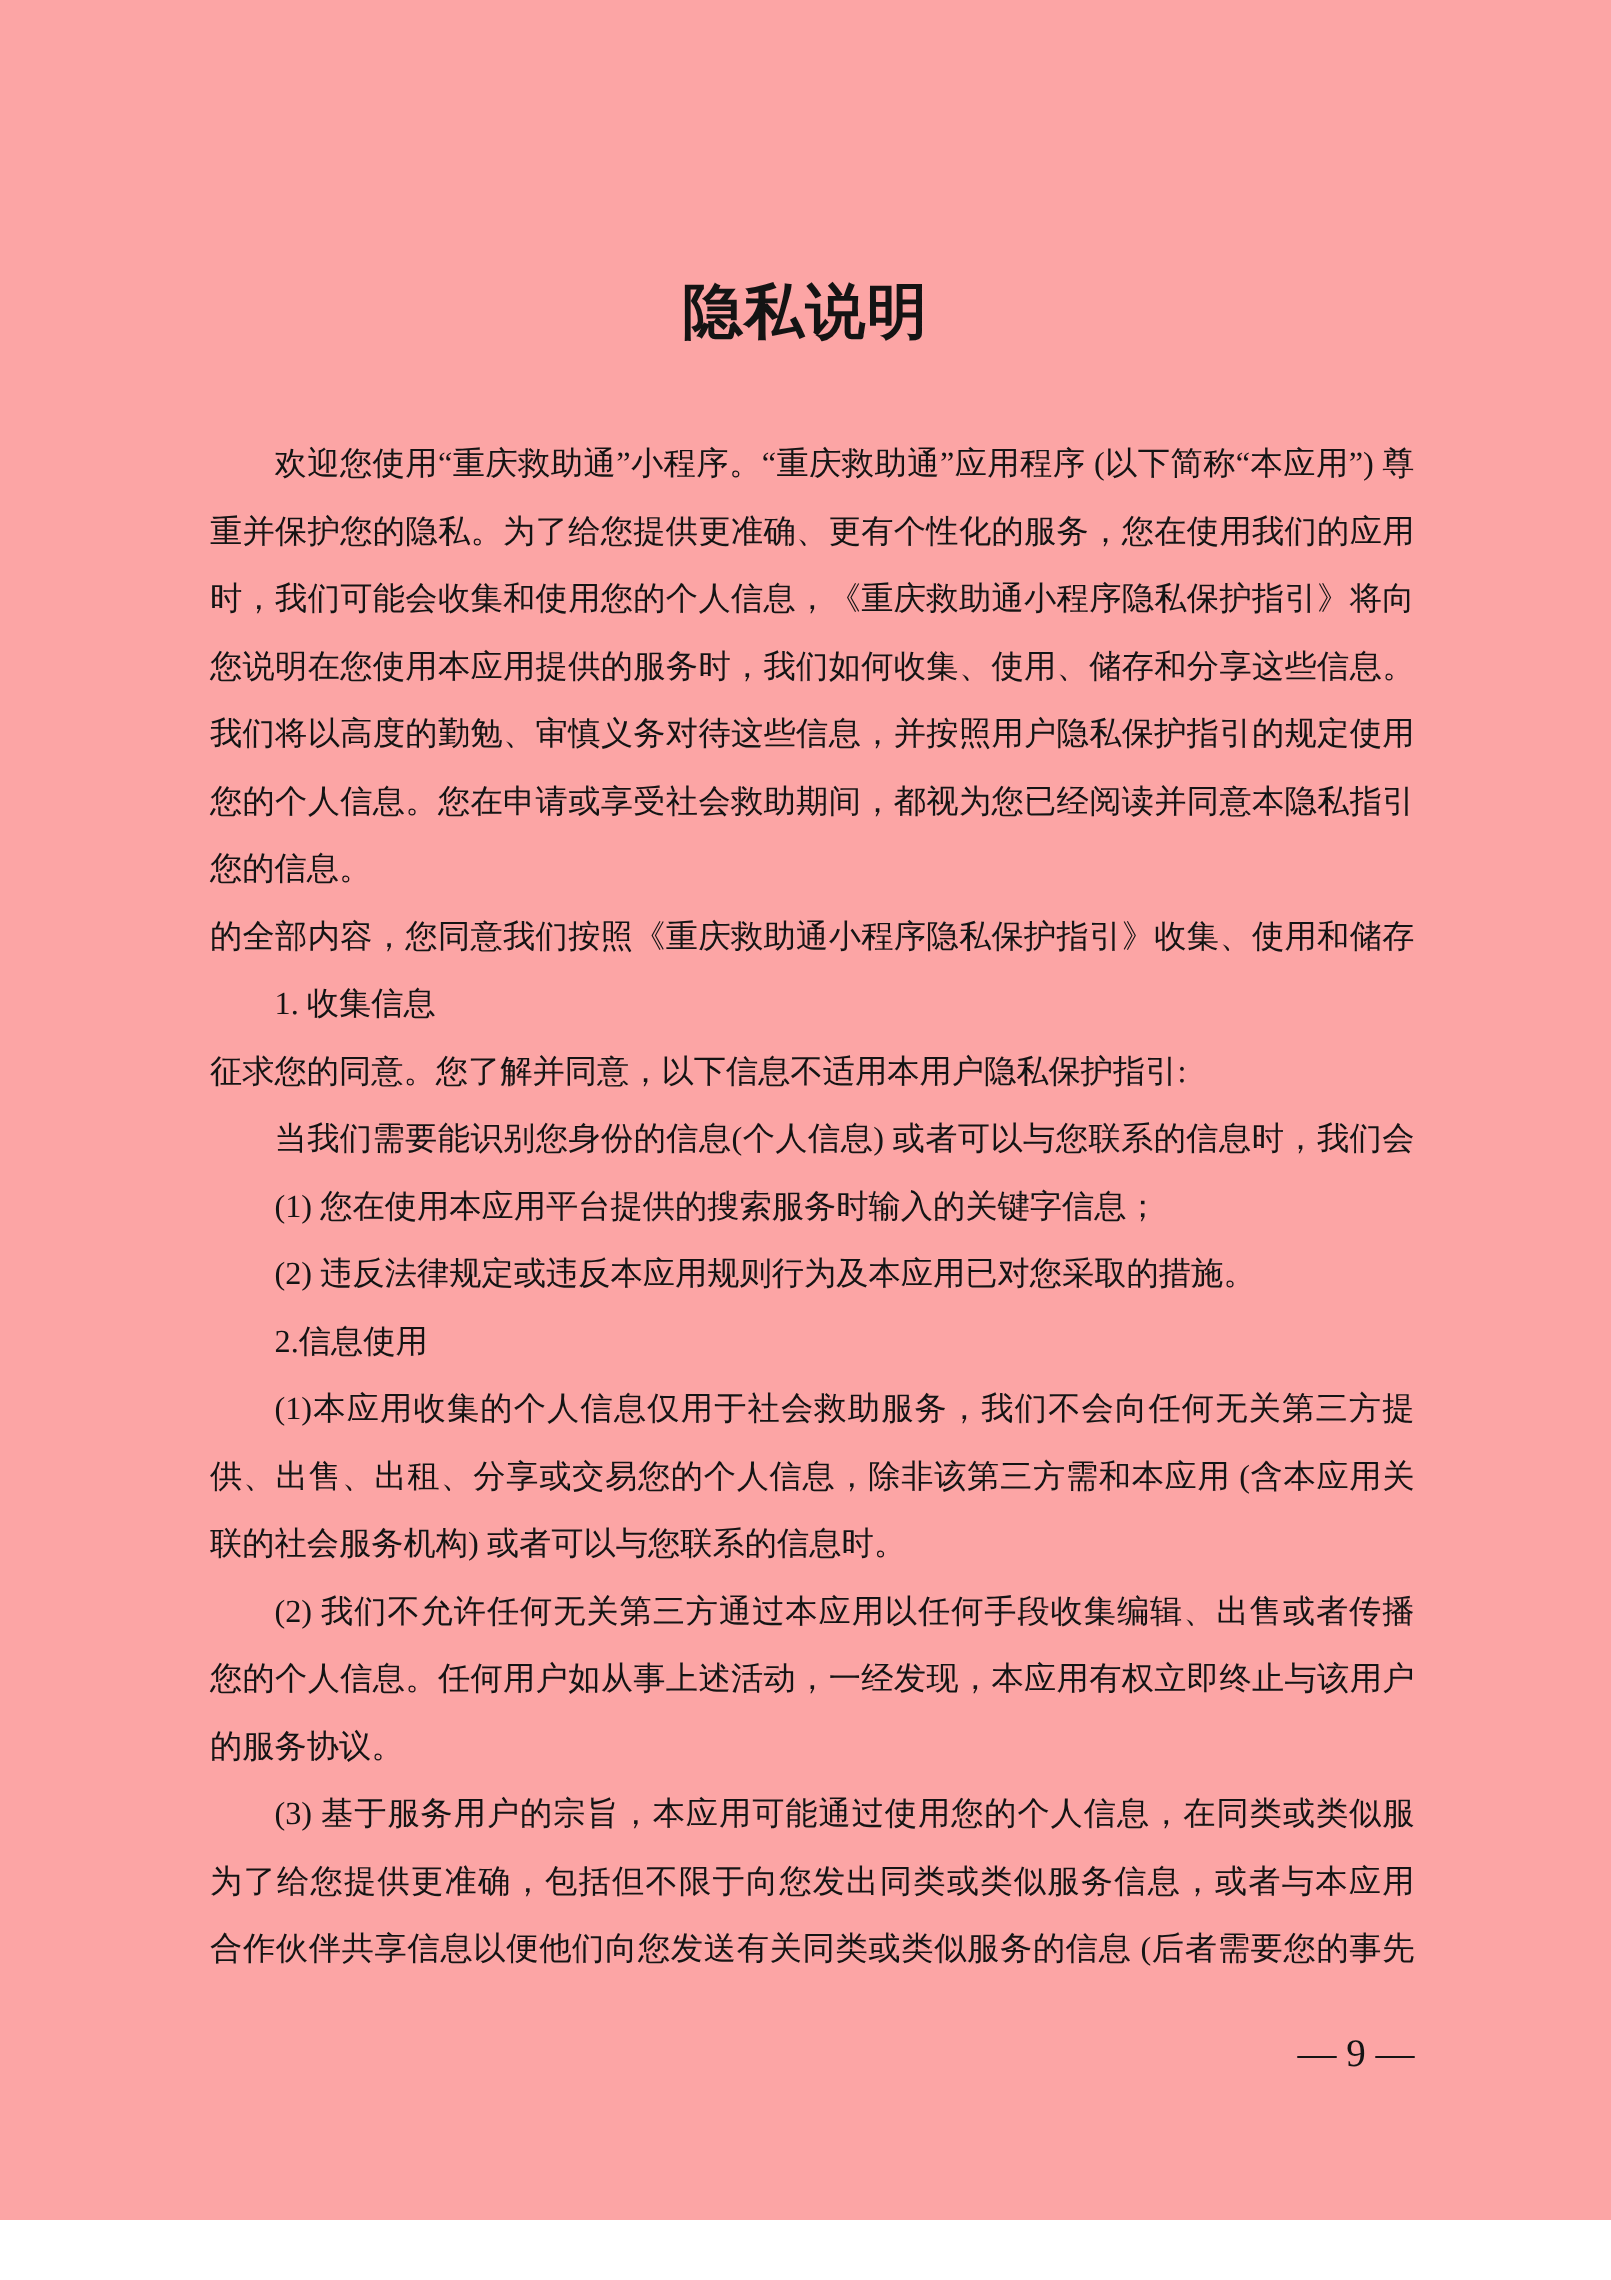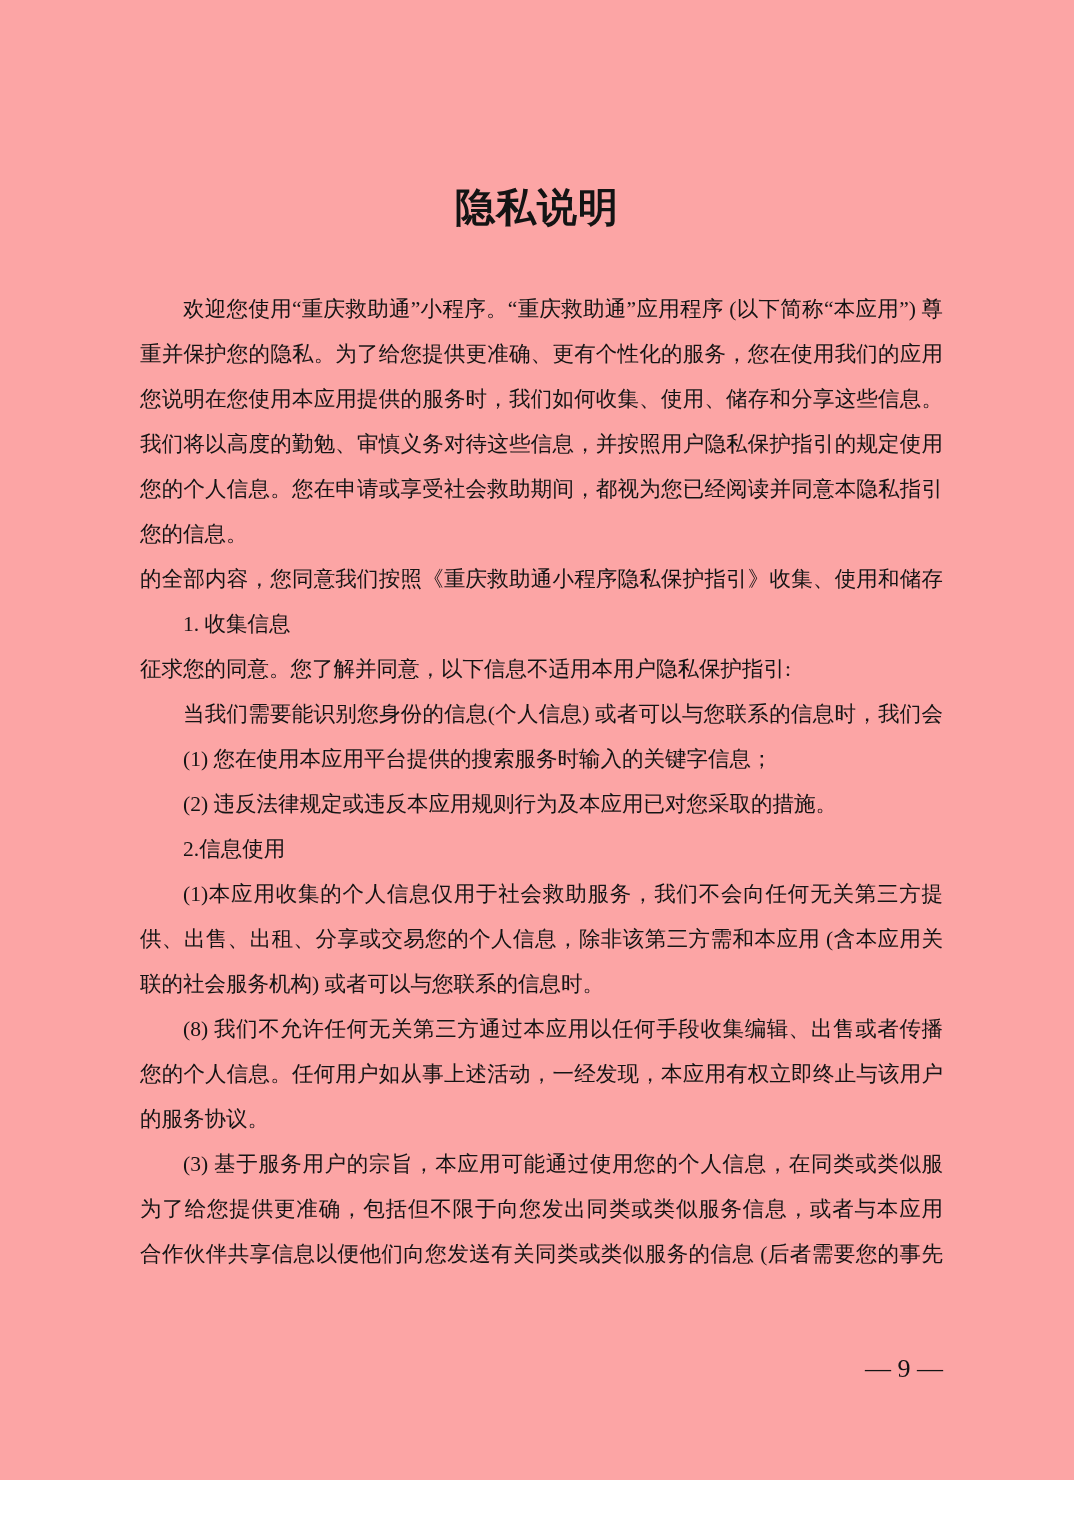--- a/index.html
+++ b/index.html
@@ -61,35 +61,36 @@
 </style>
 </head>
 <body>
 
 <div class="page">
   <h1 class="doc-title">隐私说明</h1>
 
   <div class="doc-body">
       <div class="line indent fill">欢迎您使用“重庆救助通”小程序。“重庆救助通”应用程序 (以下简称“本应用”) 尊</div>
       <div class="line fill">重并保护您的隐私。为了给您提供更准确、更有个性化的服务，您在使用我们的应用</div>
+      <div class="line fill">时，我们可能会收集和使用您的个人信息，《重庆救助通小程序隐私保护指引》将向</div>
       <div class="line fill">您说明在您使用本应用提供的服务时，我们如何收集、使用、储存和分享这些信息。</div>
       <div class="line fill">我们将以高度的勤勉、审慎义务对待这些信息，并按照用户隐私保护指引的规定使用</div>
       <div class="line fill">您的个人信息。您在申请或享受社会救助期间，都视为您已经阅读并同意本隐私指引</div>
       <div class="line">您的信息。</div>
       <div class="line fill">的全部内容，您同意我们按照《重庆救助通小程序隐私保护指引》收集、使用和储存</div>
       <div class="line indent">1. 收集信息</div>
       <div class="line">征求您的同意。您了解并同意，以下信息不适用本用户隐私保护指引:</div>
       <div class="line indent fill">当我们需要能识别您身份的信息(个人信息) 或者可以与您联系的信息时，我们会</div>
       <div class="line indent">(1) 您在使用本应用平台提供的搜索服务时输入的关键字信息；</div>
       <div class="line indent">(2) 违反法律规定或违反本应用规则行为及本应用已对您采取的措施。</div>
       <div class="line indent">2.信息使用</div>
       <div class="line indent fill">(1)本应用收集的个人信息仅用于社会救助服务，我们不会向任何无关第三方提</div>
       <div class="line fill">供、出售、出租、分享或交易您的个人信息，除非该第三方需和本应用 (含本应用关</div>
       <div class="line">联的社会服务机构) 或者可以与您联系的信息时。</div>
-      <div class="line indent fill">(8) 我们不允许任何无关第三方通过本应用以任何手段收集编辑、出售或者传播</div>
+      <div class="line indent fill">(2) 我们不允许任何无关第三方通过本应用以任何手段收集编辑、出售或者传播</div>
       <div class="line fill">您的个人信息。任何用户如从事上述活动，一经发现，本应用有权立即终止与该用户</div>
       <div class="line">的服务协议。</div>
       <div class="line indent fill">(3) 基于服务用户的宗旨，本应用可能通过使用您的个人信息，在同类或类似服</div>
       <div class="line fill">为了给您提供更准确，包括但不限于向您发出同类或类似服务信息，或者与本应用</div>
       <div class="line fill">合作伙伴共享信息以便他们向您发送有关同类或类似服务的信息 (后者需要您的事先</div>
     </div>
 
   <div class="page-number">— 9 —</div>
 </div>
 

